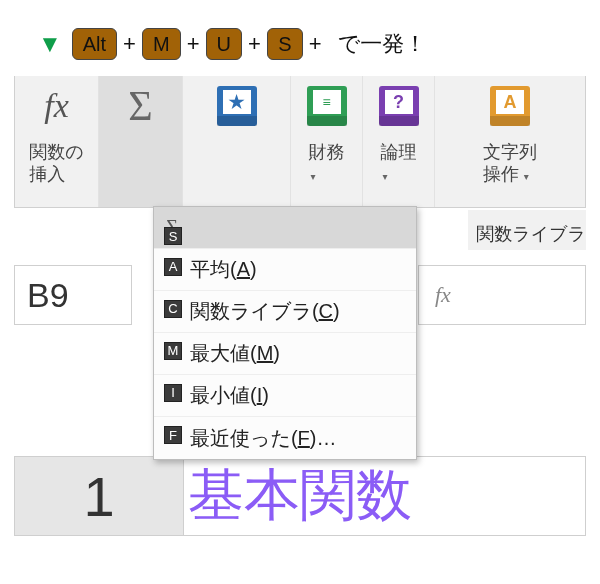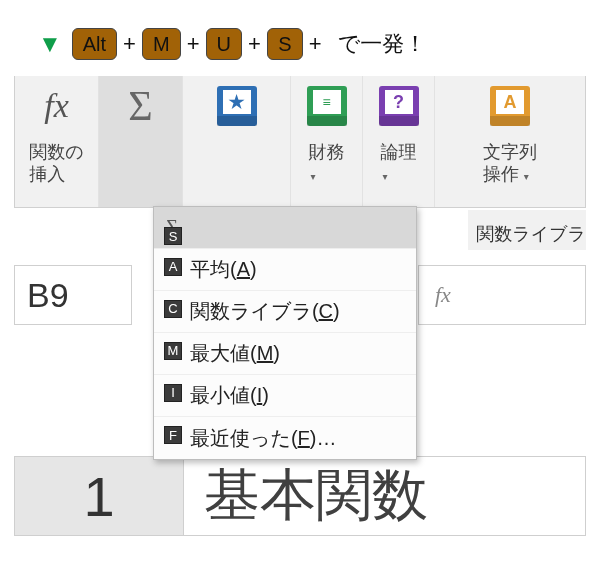--- a/index.html
+++ b/index.html
@@ -175,23 +175,23 @@
     justify-content: center;
     font-size: 56px;
     color: #333;
   }
   .cellA1 {
     flex: 1;
     border: 1px solid #cfcfcf;
     border-left: none;
     display: flex;
     align-items: center;
-    padding-left: 20px;
+    padding-left: 4px;
     font-size: 56px;
-    color: #404040;
+    color: #8b5cf6;
     background: #fff;
   }
 
   
   .book {
     width: 40px; height: 40px; position: relative;
   }
   .book .base {
     position:absolute; inset:0; border-radius:3px;
   }

